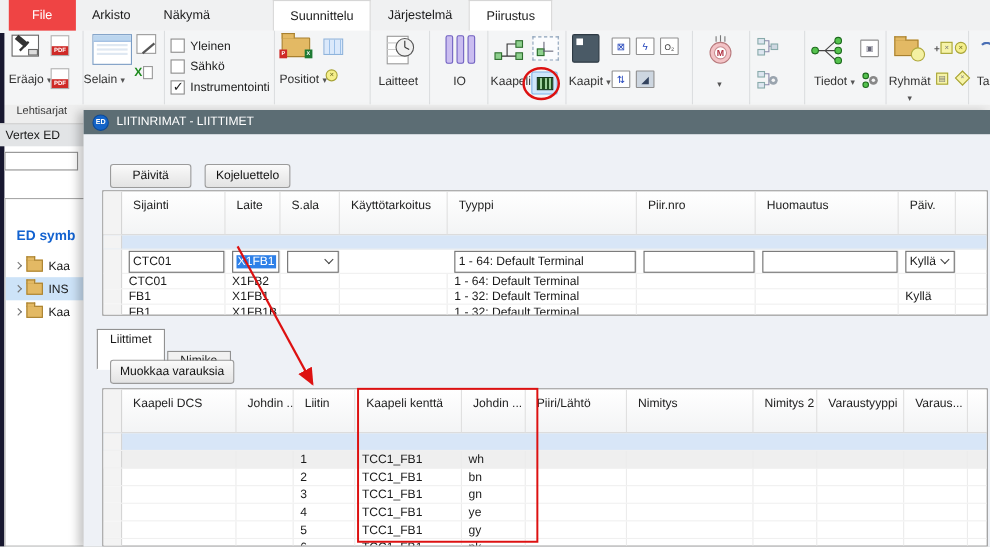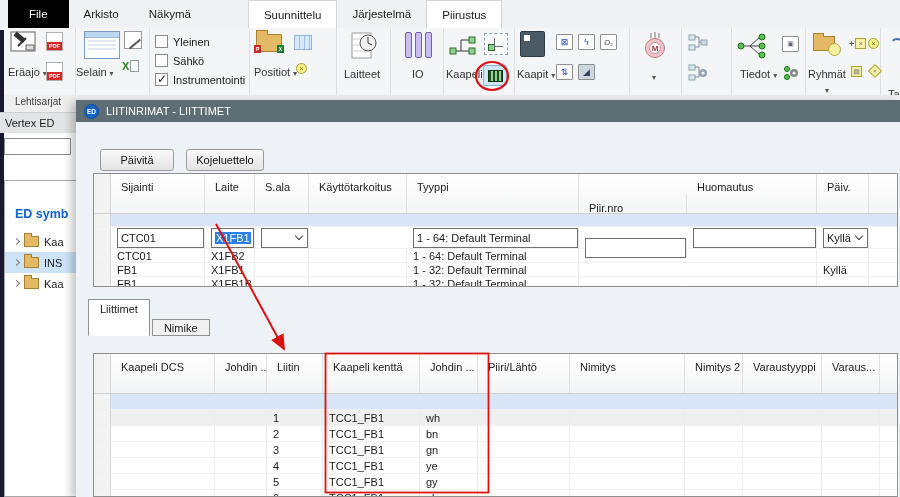--- a/index.html
+++ b/index.html
@@ -3,21 +3,21 @@
 <meta charset="utf-8">
 <style>
   * { margin:0; padding:0; box-sizing:border-box; }
   html,body { background:#cfcfcf; }
   body { font-family:"Liberation Sans", sans-serif; font-size:11px; color:#1a1a1a; }
   .screen { position:relative; width:900px; height:497px; background:#ffffff; overflow:hidden; }
 
   
   .tabbar { position:absolute; left:0; top:0; width:900px; height:28px; background:#f0f1f2; display:flex; align-items:stretch; padding-left:8px; }
   .tab { display:flex; align-items:center; padding:0 15px; font-size:11.5px; color:#1a1a1a; }
-  .tab.file { background:#000000; color:#fff; padding:0 21px; }
+  .tab.file { background:#ef4444; color:#fff; padding:0 21px; }
   .tab.raised { background:#fff; border:1px solid #d6d6d6; border-bottom:none; }
   .tab.gap { margin-left:42px; }
 
   
   .ribbon { position:absolute; left:0; top:28px; width:900px; height:67px; background:#f4f5f6; }
   .rgroup { position:absolute; top:0; height:67px; border-right:1px solid #dcdee0; }
   .rabs { position:absolute; }
   .rlabel { font-size:11px; color:#333; white-space:nowrap; display:flex; align-items:center; gap:3px; }
   .dd::after { content:"▾"; font-size:8px; color:#555; }
   .strip95 { position:absolute; left:0; top:95px; width:900px; height:17px; background:#eeeeee; }
@@ -92,21 +92,21 @@
   .rowblue { background:#d8e6f7; height:13px; }
   .rowedit { height:22px; border-bottom:1px solid #f0f0f0; display:flex; align-items:center; }
   .rowedit .td { overflow:visible; padding-top:0; display:flex; align-items:center; position:relative; }
   .ebox { height:20px; width:100%; background:#fff; border:1px solid #6e6e6e; display:flex; align-items:center; padding:0 3px; }
   .ebox.combo { justify-content:space-between; }
   .ebox.wide { width:86px; position:relative; z-index:2; }
   .cv { width:6px; height:6px; border-right:1.4px solid #444; border-bottom:1.4px solid #444; transform:rotate(45deg); margin:-3px 2px 0 0; flex:none; }
   .seltext { background:#2e80e8; color:#fff; padding:0 1px; }
 
   
-  .t1h { width:17px; } .c1a{width:94px;} .c1b{width:50px;} .c1c{width:54px;} .c1d{width:98px;} .c1e{width:172px;} .c1f{width:108px;margin-top:21px;} .c1g{width:130px;} .c1h{width:52px;}
+  .t1h { width:17px; } .c1a{width:94px;} .c1b{width:50px;} .c1c{width:54px;} .c1d{width:98px;} .c1e{width:172px;} .c1f{width:108px;} .c1g{width:130px;} .c1h{width:52px;}
   
   .c2a{width:104px;} .c2b{width:52px;} .c2c{width:56px;} .c2d{width:97px;} .c2e{width:58px;} .c2f{width:92px;} .c2g{width:115px;} .c2h{width:58px;} .c2i{width:79px;} .c2j{width:58px;}
   .trow2 { display:flex; height:16px; border-bottom:1px solid #f0f0f0; }
   .trow2 .td { padding-top:2px; }
   .rowblue2 { background:#d8e6f7; }
   .rowgray { background:#efefef; }
 
   .tab2row { position:absolute; left:12px; top:199px; display:flex; align-items:flex-end; }
   .tab2 { border:1px solid #919191; background:#f1f1f1; padding:2px 11px 2px 11px; height:17px; margin-right:2px; }
   .tab2.on { background:#fff; height:37px; padding-top:3px; border-bottom-color:#fff; }
@@ -348,21 +348,21 @@
       <div class="rabs ysq" style="left:45px;top:38px;">
           <span>▤</span>
         </div>
       <div class="rabs ydia" style="left:64px;top:38px;">
           <span>×</span>
         </div>
     </div>
 
     <div class="rgroup" style="left:881px;width:19px;border-right:none;">
       <div class="rabs curve" style="left:9px;top:10px;"></div>
-      <div class="rabs rlabel" style="left:7px;top:40px;margin-top:20px;">
+      <div class="rabs rlabel" style="left:7px;top:40px;">
           <span>Ta</span>
         </div>
     </div>
   </div>
 
   <div class="strip95"></div>
   <div class="grouplbl">Lehtisarjat</div>
 
   <div class="darkstrip"></div>
   <div class="vxbar">Vertex ED</div>
@@ -485,20 +485,21 @@
         <div class="td c1h"></div>
         <div class="td fill"></div>
       </div>
     </div>
 
     <div class="tab2row">
       <div class="tab2 on">Liittimet</div>
       <div class="tab2">Nimike</div>
     </div>
 
+    <div class="wbtn" style="left:24px;top:227px;width:113px;">Muokkaa varauksia</div>
 
     <div class="tbl" style="left:17px;top:253px;width:805px;height:144px;">
       <div class="thead">
         <div class="th rowhdr t1h"></div>
         <div class="th c2a">Kaapeli DCS</div>
         <div class="th c2b">Johdin ...</div>
         <div class="th c2c">Liitin</div>
         <div class="th c2d">Kaapeli kenttä</div>
         <div class="th c2e">Johdin ...</div>
         <div class="th c2f">Piiri/Lähtö</div>

